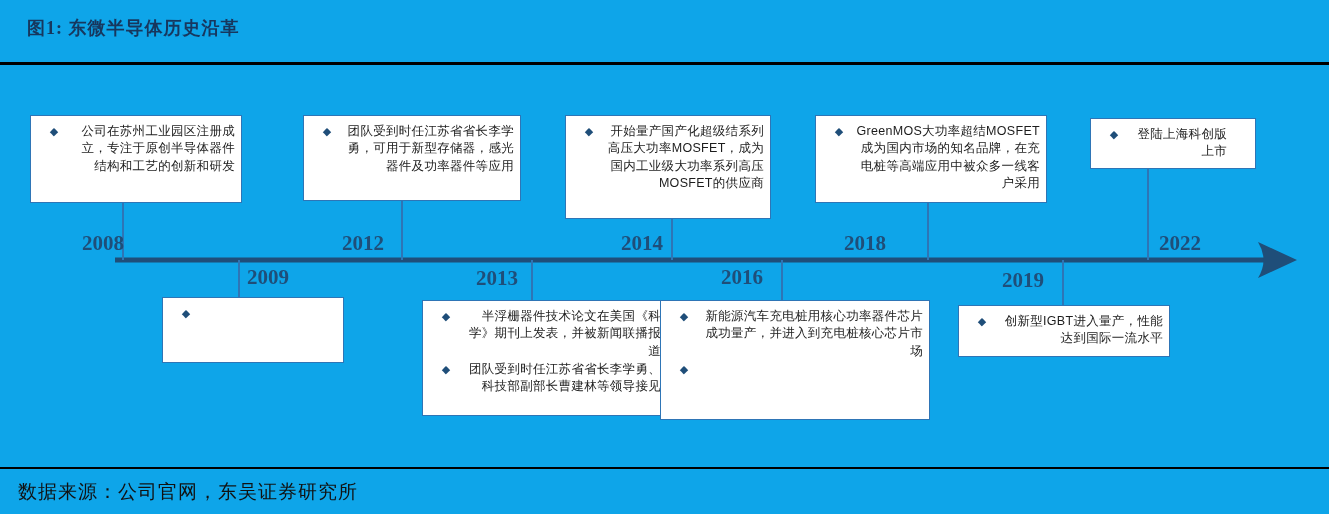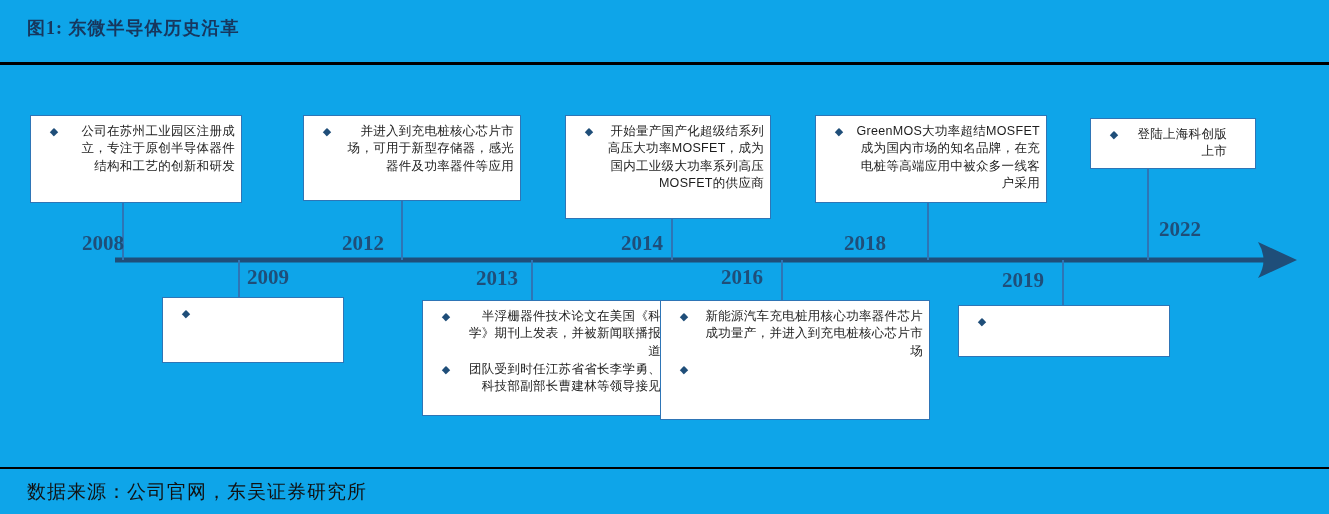--- a/index.html
+++ b/index.html
@@ -3,21 +3,21 @@
 <meta charset="utf-8">
 <style>
   html,body{margin:0;padding:0;background:#ffffff;}
   .page{position:relative;width:1329px;height:514px;background:#0ea5e9;overflow:hidden;
         font-family:"Liberation Sans","DejaVu Sans",sans-serif;padding-left:36px;}
   .title{position:absolute;left:27px;top:16px;font-family:"Liberation Serif","DejaVu Serif",serif;
          font-weight:bold;font-size:18px;color:#17375E;letter-spacing:1px;}
   .rule{position:absolute;left:0;width:1329px;background:#000000;}
   .rule-top{top:62px;height:3px;}
   .rule-bottom{top:467px;height:2px;}
-  .source{position:absolute;left:27px;top:479px;font-size:19px;color:#111111;letter-spacing:1px;}
+  .source{position:absolute;left:18px;top:479px;font-size:19px;color:#111111;letter-spacing:1px;}
   .canvas{position:absolute;left:0;top:70px;width:1329px;height:395px;}
   
   .axis-svg{position:absolute;left:0;top:0;width:1329px;height:395px;}
   
   .conn{position:absolute;width:2px;background:#2E75B6;}
   
   .yr{position:absolute;font-family:"Liberation Serif","DejaVu Serif",serif;font-weight:bold;
       font-size:21px;color:#1F4E79;}
   
   .ebox{position:absolute;box-sizing:border-box;background:#ffffff;border:1.5px solid #2E75B6;
@@ -50,37 +50,37 @@
     <div class="conn" style="left:1147px;top:96px;height:94px"></div>
     <div class="conn" style="left:238px;top:190px;height:37px"></div>
     <div class="conn" style="left:531px;top:190px;height:40px"></div>
     <div class="conn" style="left:781px;top:190px;height:40px"></div>
     <div class="conn" style="left:1062px;top:190px;height:45px"></div>
 
     <div class="yr" style="left:82px;top:161px">2008</div>
     <div class="yr" style="left:342px;top:161px">2012</div>
     <div class="yr" style="left:621px;top:161px">2014</div>
     <div class="yr" style="left:844px;top:161px">2018</div>
-    <div class="yr" style="left:1159px;top:147px">2022</div>
+    <div class="yr" style="left:1159px;top:161px">2022</div>
     <div class="yr" style="left:247px;top:195px">2009</div>
     <div class="yr" style="left:476px;top:196px">2013</div>
     <div class="yr" style="left:721px;top:195px">2016</div>
     <div class="yr" style="left:1002px;top:198px">2019</div>
 
     <div class="ebox" style="left:30px;top:45px;width:212px;min-height:88px">
       <div class="item">
         <span class="dm">◆</span>
         <span class="txt">公司在苏州工业园区注册成立，专注于原创半导体器件结构和工艺的创新和研发</span>
       </div>
     </div>
 
     <div class="ebox" style="left:303px;top:45px;width:218px;min-height:86px">
       <div class="item">
         <span class="dm">◆</span>
-        <span class="txt">并进入到充电桩核心芯片市场，可用于新型存储器，感光器件及功率器件等应用</span>
+        <span class="txt">团队受到时任江苏省省长李学勇，可用于新型存储器，感光器件及功率器件等应用</span>
       </div>
     </div>
 
     <div class="ebox" style="left:565px;top:45px;width:206px;min-height:104px">
       <div class="item">
         <span class="dm">◆</span>
         <span class="txt">开始量产国产化超级结系列高压大功率MOSFET，成为国内工业级大功率系列高压MOSFET的供应商</span>
       </div>
     </div>
 
@@ -121,20 +121,21 @@
         <span class="txt">新能源汽车充电桩用核心功率器件芯片成功量产，并进入到充电桩核心芯片市场</span>
       </div>
       <div class="item">
         <span class="dm">◆</span>
       </div>
     </div>
 
     <div class="ebox" style="left:958px;top:235px;width:212px;min-height:52px">
       <div class="item">
         <span class="dm">◆</span>
+        <span class="txt">创新型IGBT进入量产，性能达到国际一流水平</span>
       </div>
     </div>
 
   </div>
 
   <div class="rule rule-bottom"></div>
   <div class="source">数据来源：公司官网，东吴证券研究所</div>
 
 </div>
 

